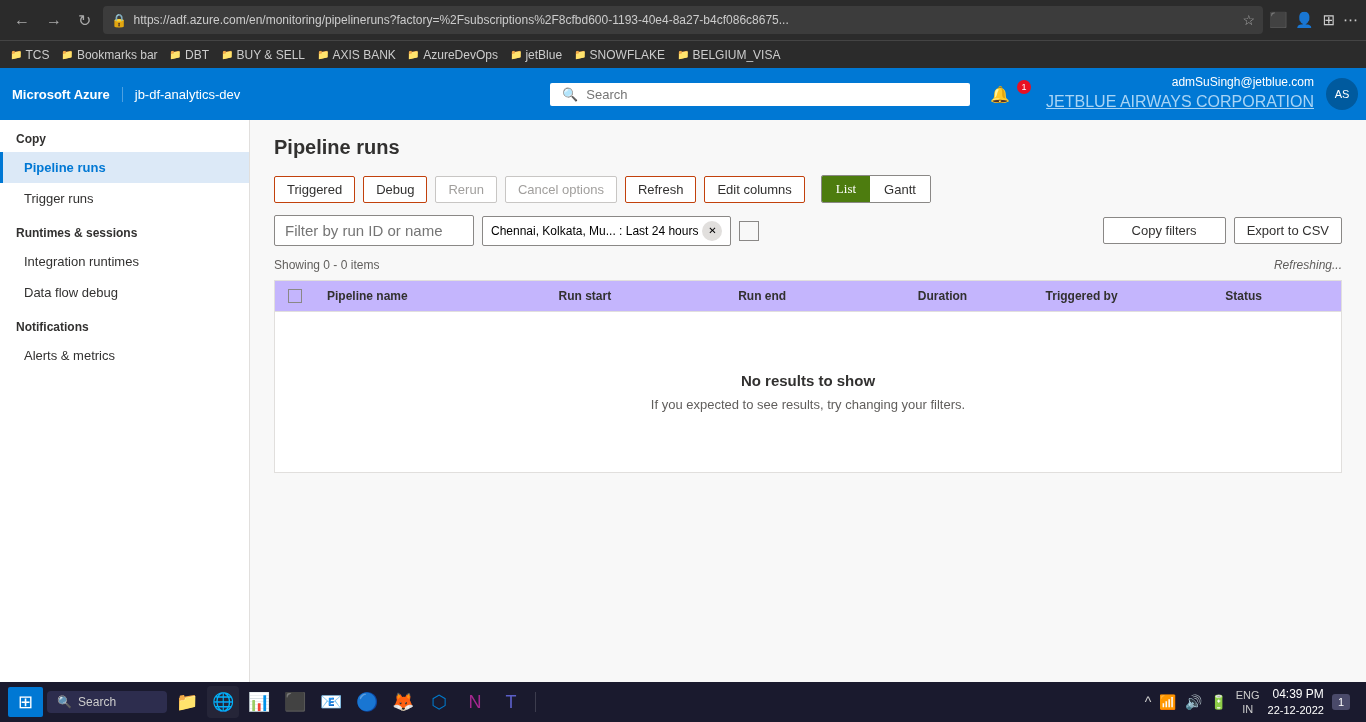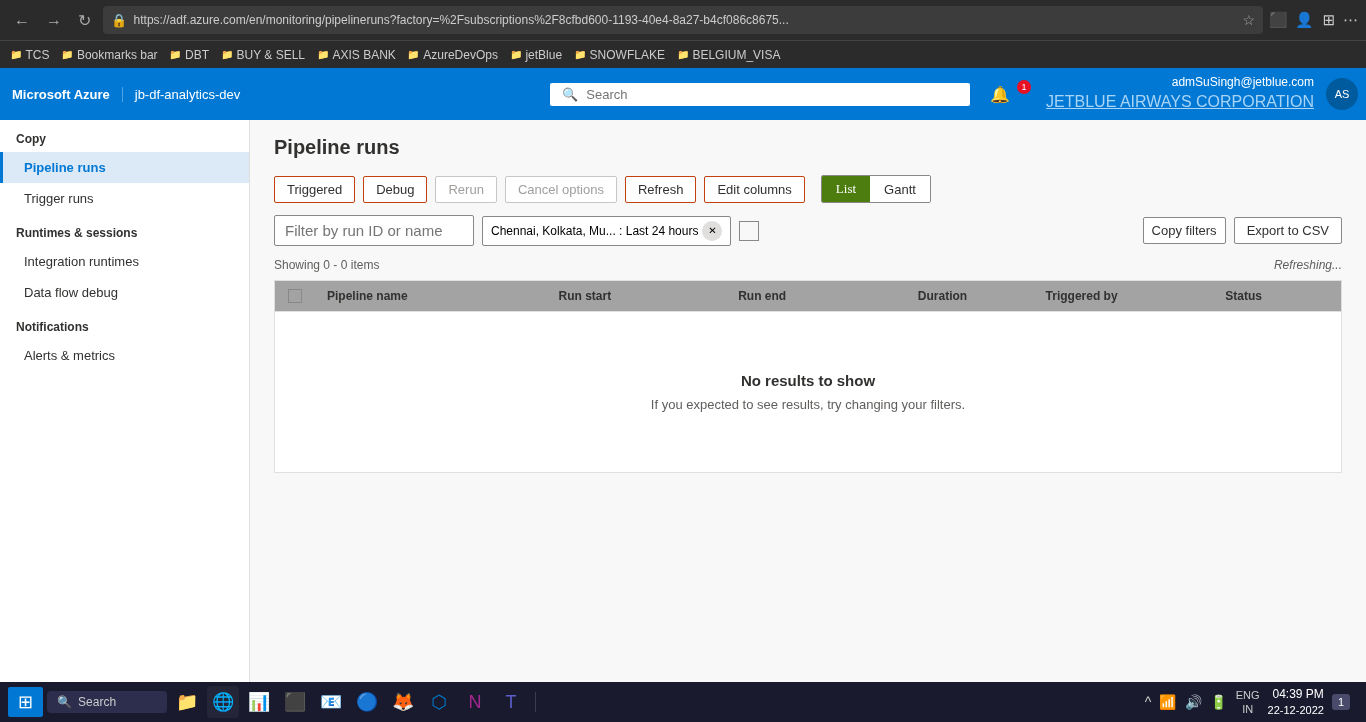--- a/index.html
+++ b/index.html
@@ -148,21 +148,21 @@
       background: white;
       border: 1px solid #8a8886;
       border-radius: 2px;
       padding: 4px 8px;
       font-size: 12px;
       gap: 4px;
     }
     .filter-clear { width: 20px; height: 20px; background: #e1dfdd; border-radius: 50%; display: flex; align-items: center; justify-content: center; cursor: pointer; font-size: 10px; }
     .filter-spacer { flex: 1; }
     .copy-filters-btn {
-      padding: 5px 8px;
+      padding: 5px 28px;
       font-size: 13px;
       background: white;
       border: 1px solid #8a8886;
       border-radius: 2px;
       cursor: pointer;
       color: #323130;
     }
     .export-btn {
       padding: 5px 12px;
       font-size: 13px;
@@ -172,21 +172,21 @@
       cursor: pointer;
       color: #323130;
     }
 
     
     .showing-row { display: flex; align-items: center; justify-content: space-between; margin-bottom: 8px; font-size: 12px; color: #605e5c; }
     .refreshing-text { color: #605e5c; font-size: 12px; font-style: italic; }
 
     
     .table-container { background: white; border: 1px solid #e1dfdd; }
-    .table-header { display: flex; align-items: center; background: #a3a3a3; border-bottom: 1px solid #e1dfdd; padding: 8px 0; }
+    .table-header { display: flex; align-items: center; background: #c4b5fd; border-bottom: 1px solid #e1dfdd; padding: 8px 0; }
     .th-check { width: 40px; display: flex; justify-content: center; }
     .th { font-size: 12px; font-weight: 600; color: #323130; padding: 0 12px; }
     .th-pipeline { flex: 2; }
     .th-runstart { flex: 1.5; }
     .th-runend { flex: 1.5; }
     .th-duration { flex: 1; }
     .th-triggered { flex: 1.5; }
     .th-status { flex: 1; }
 
     

